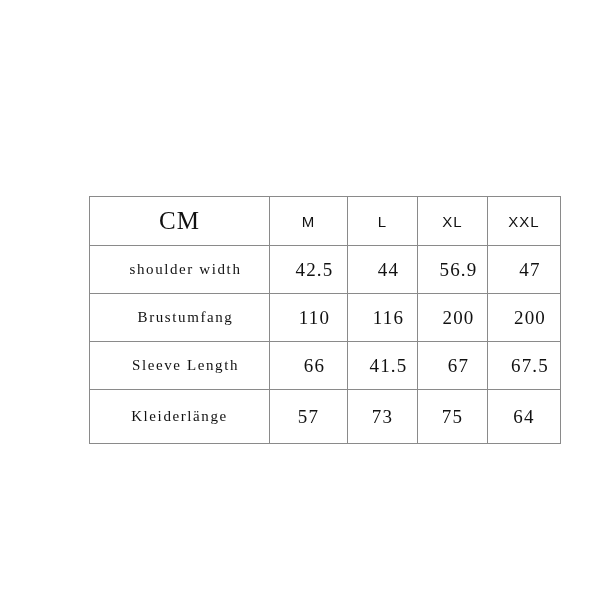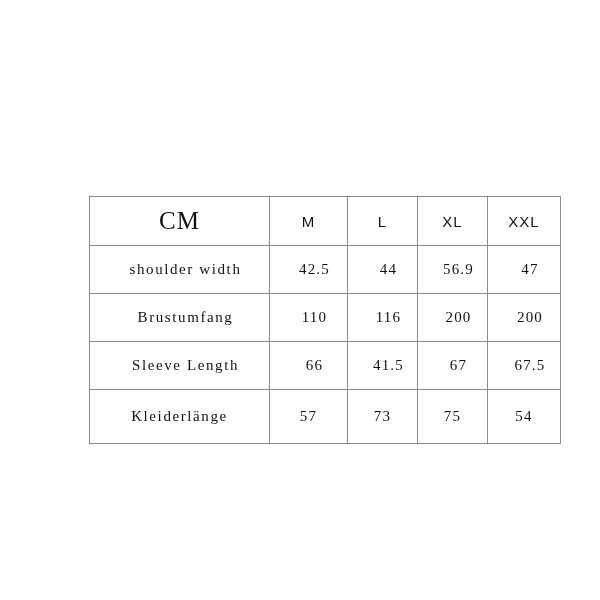--- a/index.html
+++ b/index.html
@@ -74,21 +74,21 @@
     font-weight: bold;
   }
 
   .row-label {
     font-size: 15px;
     letter-spacing: 1.6px;
     font-family: "Liberation Serif", "DejaVu Serif", serif;
   }
 
   .value {
-    font-size: 15px;
+    font-size: 19px;
     letter-spacing: 1.2px;
     font-family: "Liberation Serif", "DejaVu Serif", serif;
   }
 </style>
 </head>
 <body>
 
 <div class="canvas">
 
   <div class="size-table-wrap">
@@ -131,19 +131,19 @@
           <td class="value">41.5</td>
           <td class="value">67</td>
           <td class="value">67.5</td>
         </tr>
 
         <tr class="r-last">
           <td class="row-label">Kleiderlänge</td>
           <td class="value">57</td>
           <td class="value">73</td>
           <td class="value">75</td>
-          <td class="value">54</td>
+          <td class="value">64</td>
         </tr>
       </tbody>
     </table>
   </div>
 
 </div>
 
 </body></html>

